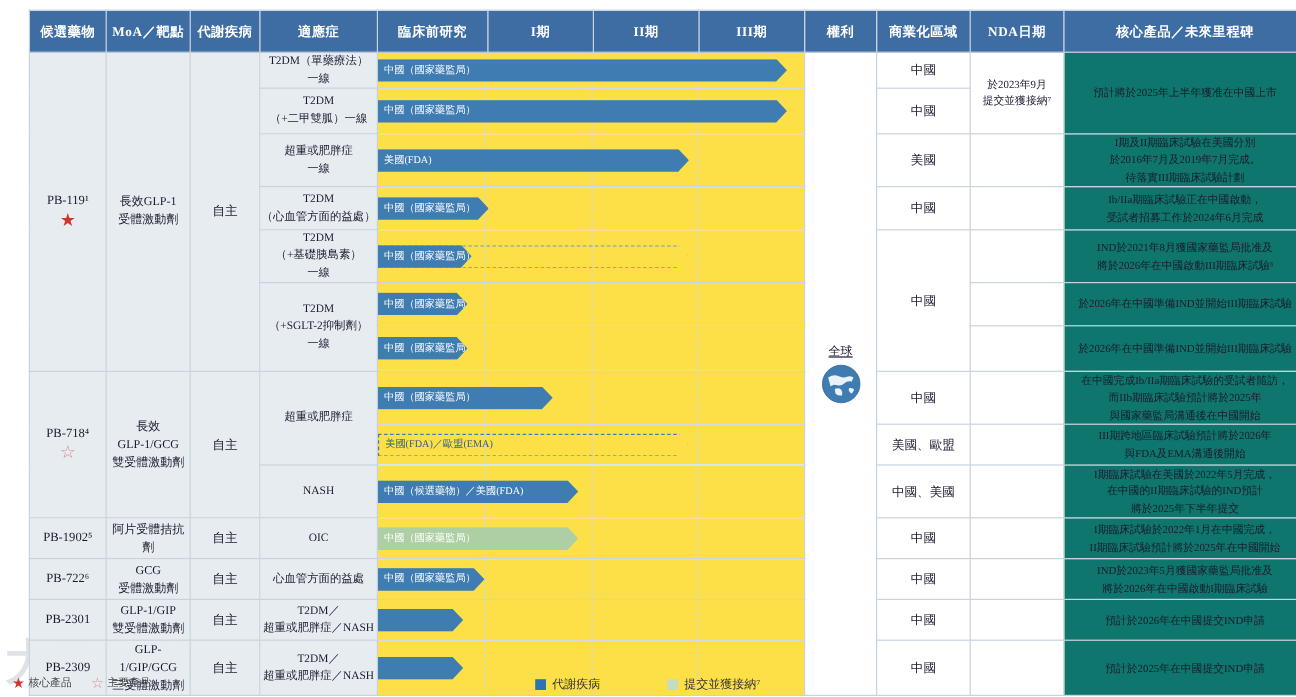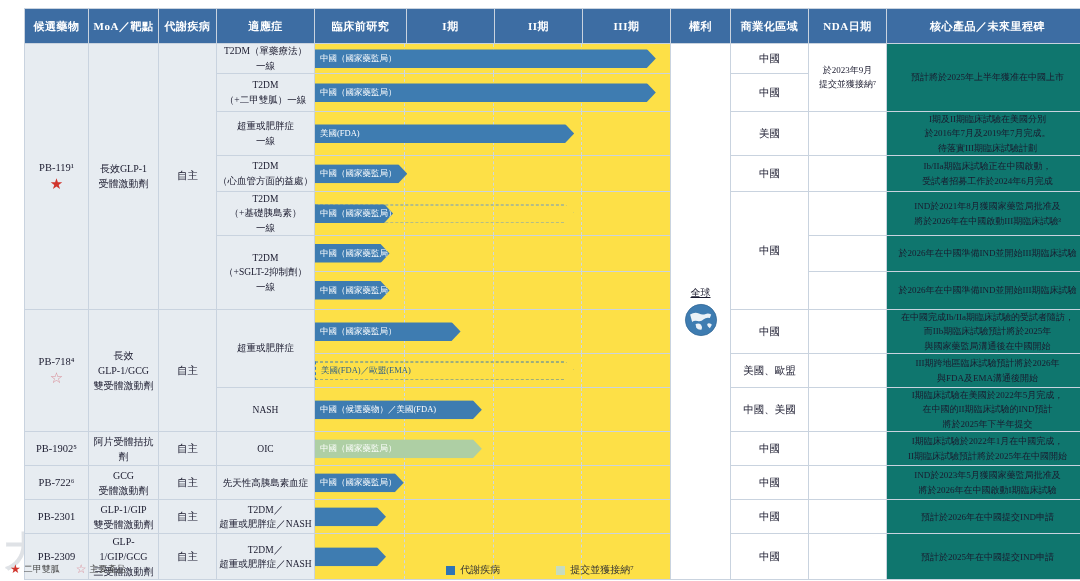--- a/index.html
+++ b/index.html
@@ -348,21 +348,21 @@
         <td class="c-region">中國</td>
         <td class="c-nda"></td>
         <td class="c-status">I期臨床試驗於2022年1月在中國完成，<br>II期臨床試驗預計將於2025年在中國開始</td>
       </tr>
       <tr style="height: 34px;">
         <td class="c-drug" rowspan="1">
           <div>PB-722⁶</div>
         </td>
         <td class="c-moa" rowspan="1">GCG<br>受體激動劑</td>
         <td class="c-origin" rowspan="1">自主</td>
-        <td class="c-indic">先天性高胰島素血症</td>
+        <td class="c-indic">心血管方面的益處</td>
         <td class="c-phase" colspan="4">
           <div class="bar-layer">
             <div class="vline" style="left: 25%;"></div>
             <div class="vline" style="left: 50%;"></div>
             <div class="vline" style="left: 75%;"></div>
             <div class="bar solid-blue" style="left: 0%; width: 25%;">
               <span class="lbl">中國（國家藥監局）</span>
             </div>
           </div>
         </td>
@@ -411,21 +411,21 @@
         <td class="c-region">中國</td>
         <td class="c-nda"></td>
         <td class="c-status">預計於2025年在中國提交IND申請</td>
       </tr>
     </tbody>
 </table>
 
 <div id="footnote">
   <span class="fn">
     <span class="s1">★</span>
-    <span>二甲雙胍</span>
+    <span>核心產品</span>
   </span>
   <span class="fn">
     <span class="s2">☆</span>
     <span>主要產品</span>
   </span>
 </div>
 
 <div id="legend">
   <span class="lg-item">
     <span class="sw blue"></span>

